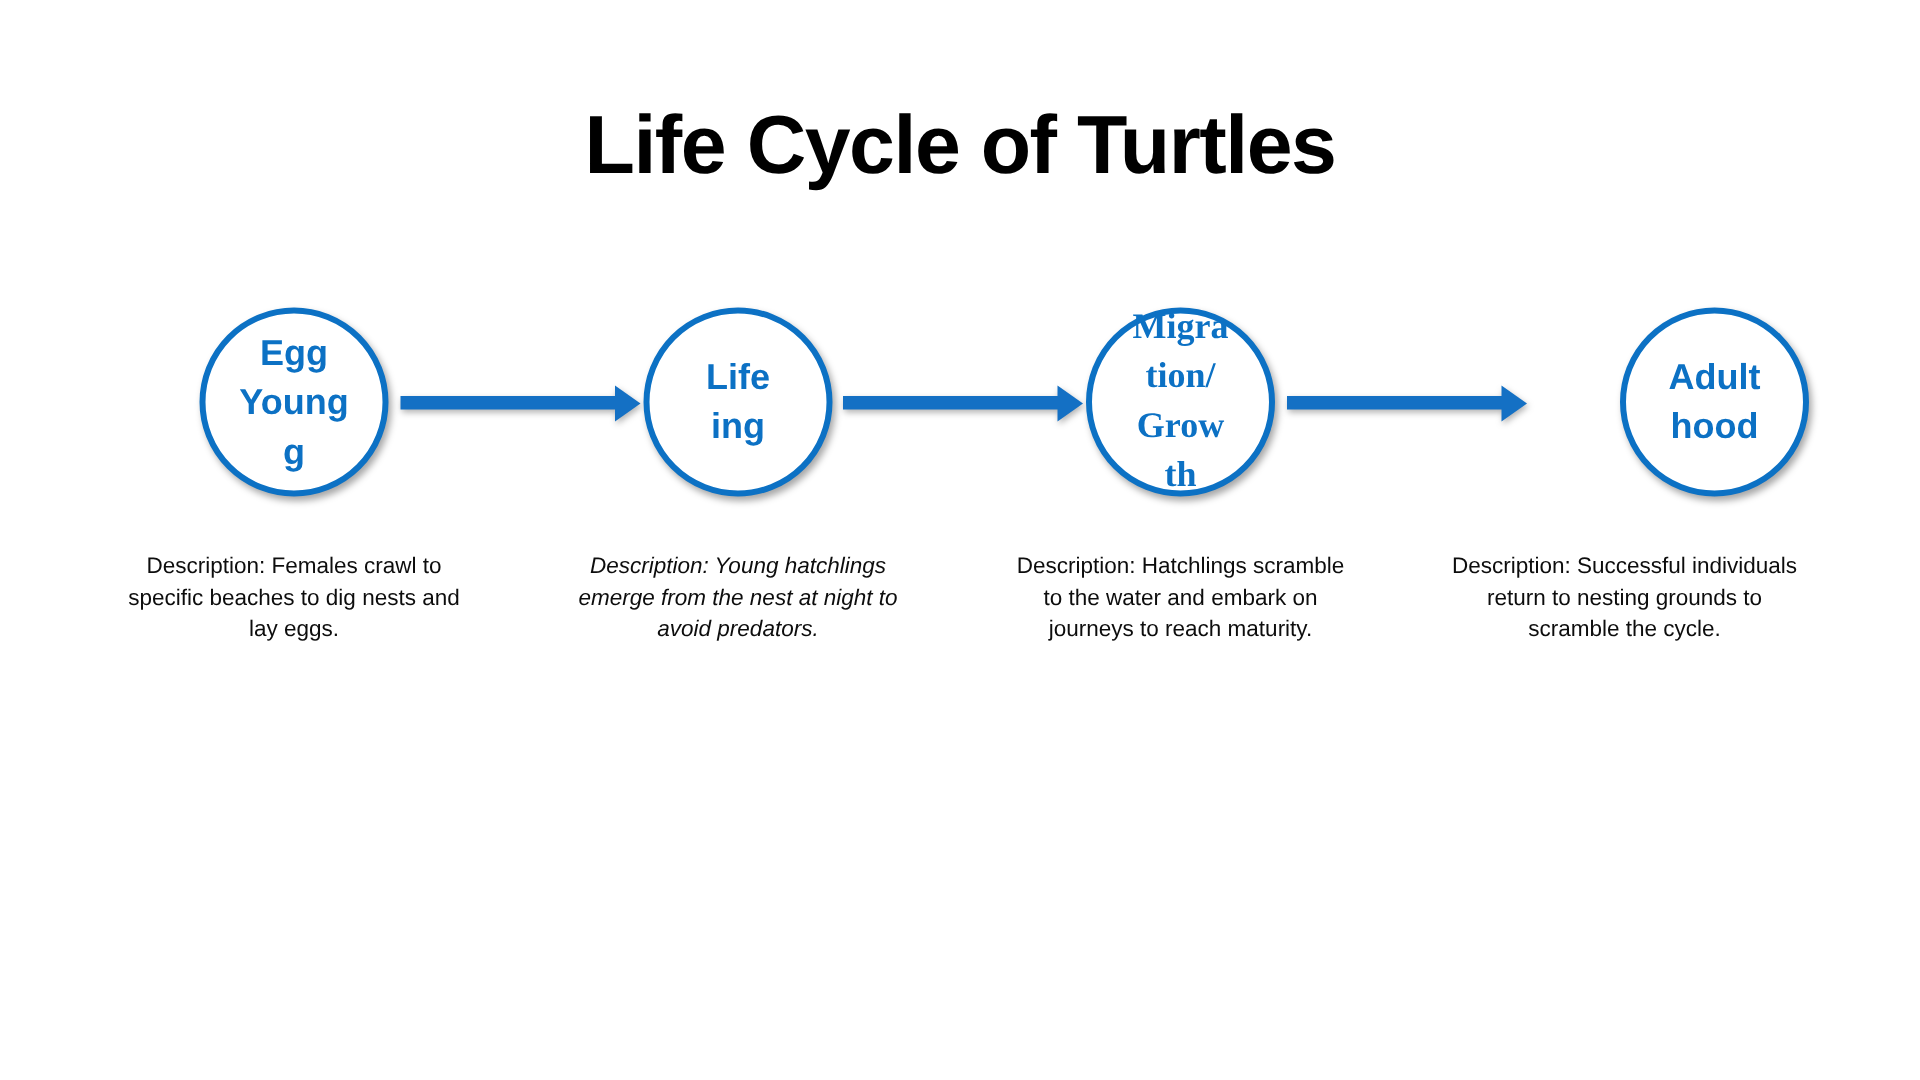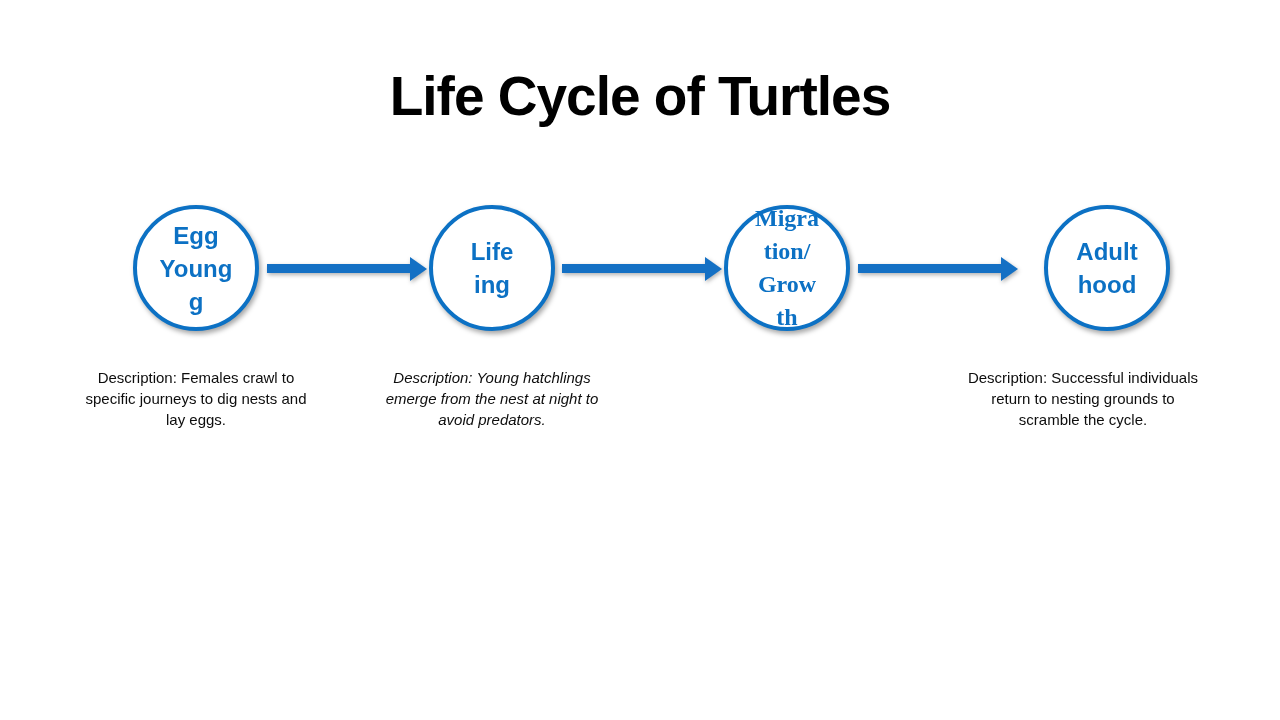--- a/index.html
+++ b/index.html
@@ -44,21 +44,21 @@
     color: #0c71c4;
     font-size: 24px;
     line-height: 33px;
     font-weight: bold;
     text-align: center;
     white-space: pre-line;
   }
   .circle-1 { left: 133px; }
   .circle-2 { left: 429px; }
   .circle-3 { left: 724px; font-family: Liberation Serif, serif; }
-  .circle-4 { left: 1044px; }
+  .circle-4 { left: 1080px; }
 
   .flow-arrow {
     position: absolute;
     top: 257px;
     width: 160px;
     height: 24px;
     filter: drop-shadow(1px 2px 2px rgba(0,0,0,0.3));
   }
   .arrow-1 { left: 267px; }
   .arrow-2 { left: 562px; }
@@ -134,17 +134,18 @@
   <div class="flow-arrow arrow-3">
     <div class="shaft"></div>
     <div class="head"></div>
   </div>
 
   <div class="stage-circle circle-4">
     <span class="circle-label">Adult
 hood</span>
   </div>
 
-  <div class="stage-desc desc-1">Description: Females crawl to specific journeys to dig nests and lay eggs.</div>
+  <div class="stage-desc desc-1">Description: Females crawl to specific beaches to dig nests and lay eggs.</div>
   <div class="stage-desc desc-2">Description: Young hatchlings emerge from the nest at night to avoid predators.</div>
+  <div class="stage-desc desc-3">Description: Hatchlings scramble to the water and embark on journeys to reach maturity.</div>
   <div class="stage-desc desc-4">Description: Successful individuals return to nesting grounds to scramble the cycle.</div>
 
 </div>
 
 </body></html>

